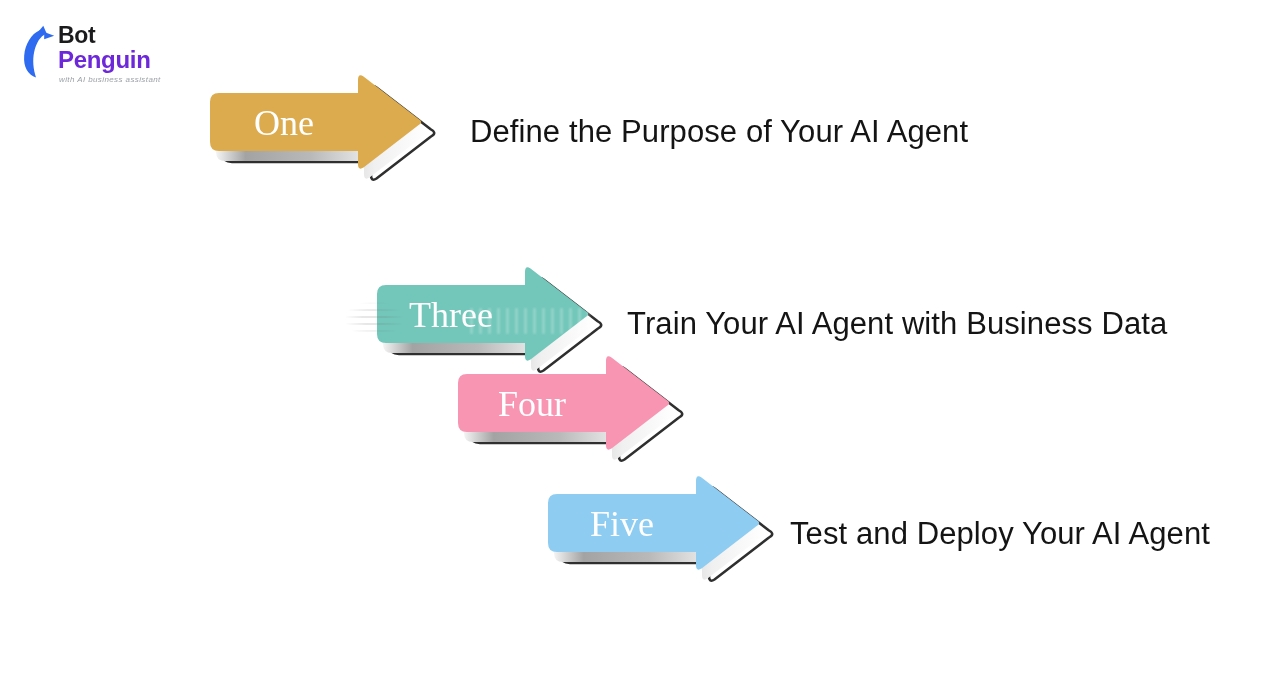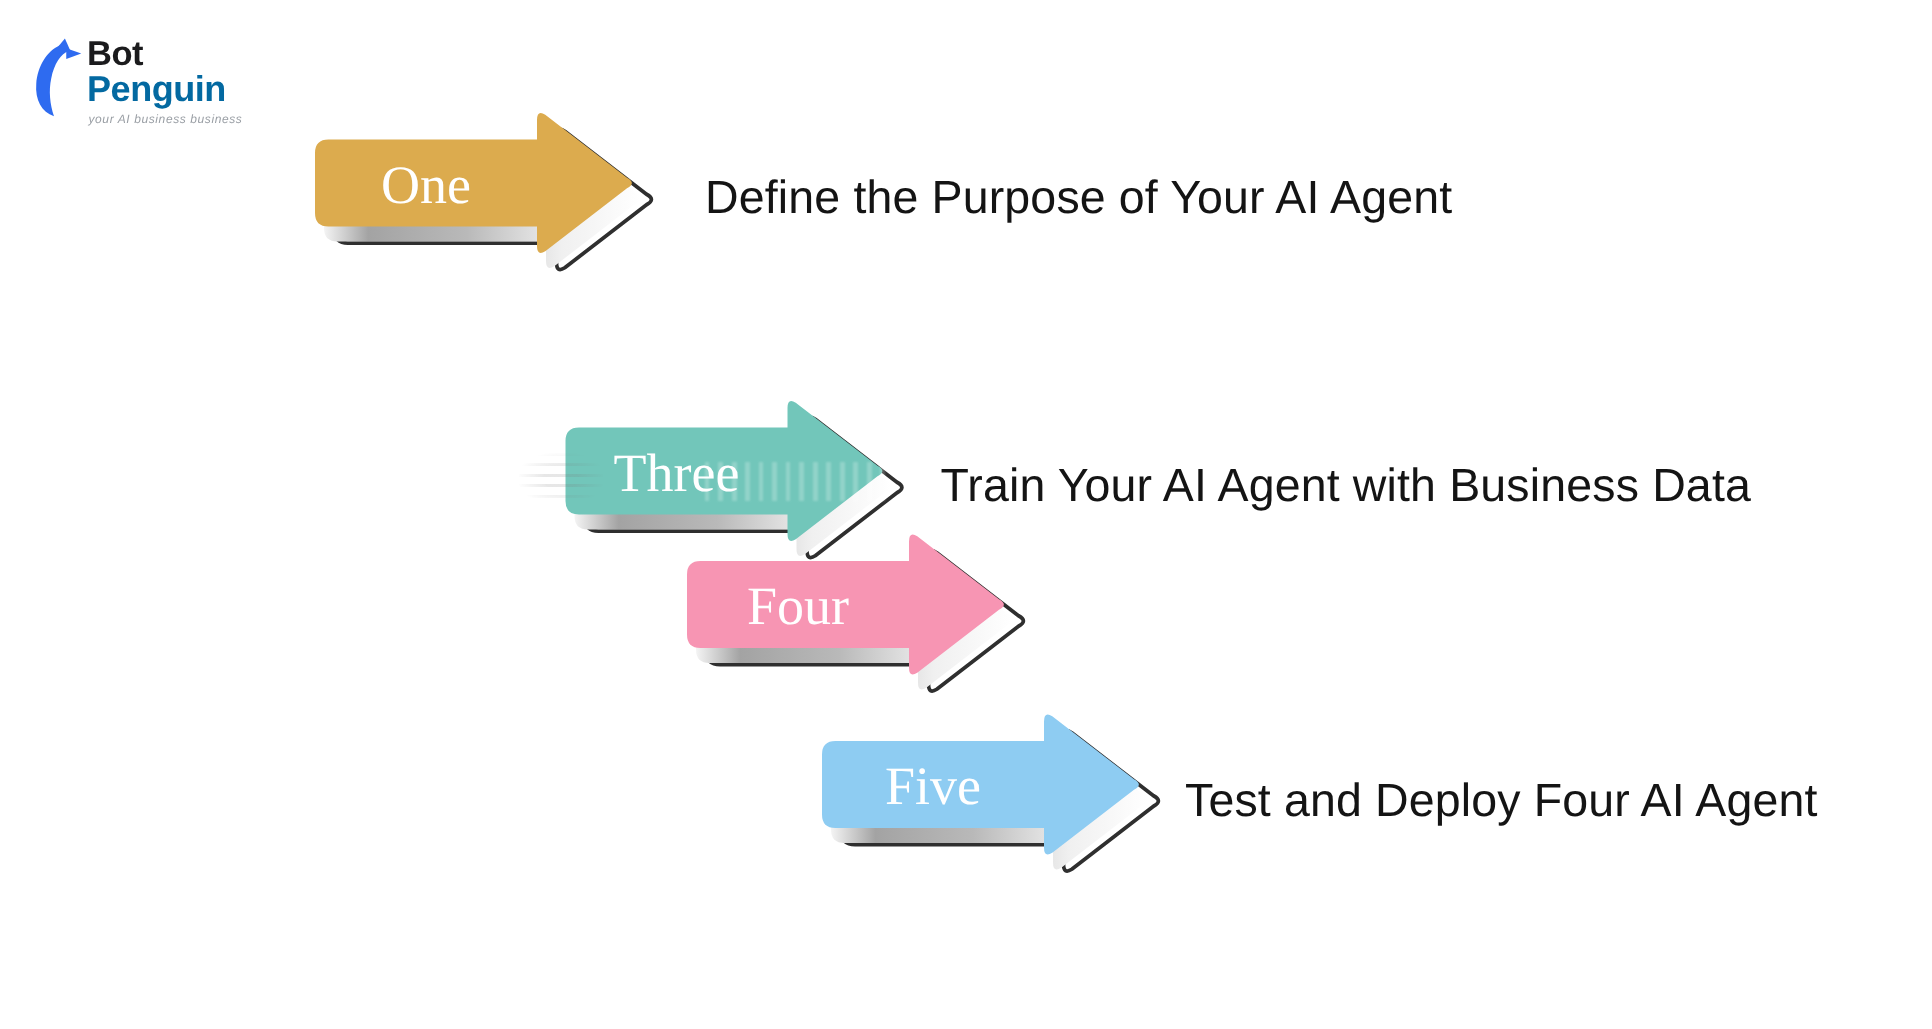--- a/index.html
+++ b/index.html
@@ -59,23 +59,23 @@
 <div class="canvas">
 
   <div class="logo">
     <svg width="40" height="58" viewBox="0 0 44 60">
       <path d="M26 5 C17 9 10 20 9 33 C8 45 13 54 22 57 C19 48 18 38 20 29 C22 19 27 11 33 9 C32 6 29 3 26 5 Z" fill="#2E6BF0"></path>
       <path d="M25 6 L30 0 L34 9 Z" fill="#2E6BF0"></path>
       <path d="M31 7 L42 11 L31 15 Z" fill="#2E6BF0"></path>
     </svg>
     <div class="logo-text">
       <span class="logo-bot" style="color:#1B1B1D">Bot</span>
-      <span class="logo-penguin" style="color:#0369a1">Penguin</span>
+      <span class="logo-penguin" style="color:#6d28d9">Penguin</span>
     </div>
-    <div class="logo-tagline" style="color:#9A9FA5">your AI business business</div>
+    <div class="logo-tagline" style="color:#9A9FA5">with AI business assistant</div>
   </div>
 
   <div class="step" style="left:208px;top:71px">
     <svg width="232" height="113" viewBox="0 0 232 113">
       <defs>
         <linearGradient id="sheen1" x1="0" y1="0" x2="1" y2="0">
           <stop offset="0" stop-color="#f4f4f4"></stop>
             <stop offset="0.14" stop-color="#a3a3a3"></stop>
           <stop offset="0.45" stop-color="#b9b9b9"></stop>
             <stop offset="0.75" stop-color="#f0f0f0"></stop>
@@ -138,18 +138,18 @@
             <stop offset="0.75" stop-color="#f0f0f0"></stop>
           <stop offset="1" stop-color="#ffffff"></stop>
         </linearGradient>
       </defs>
       <path d="M150 22 L150 9 Q150 2 155.5 5.5 L210 47.5 Q216.5 51 210 54.5 L155.5 96.5 Q150 100 150 93 L150 80 L11 80 Q2 80 2 71 L2 31 Q2 22 11 22 Z" transform="translate(13,11)" fill="#ffffff" stroke="#2F2F2F" stroke-width="2.5" stroke-linejoin="round"></path>
       <path d="M150 22 L150 9 Q150 2 155.5 5.5 L210 47.5 Q216.5 51 210 54.5 L155.5 96.5 Q150 100 150 93 L150 80 L11 80 Q2 80 2 71 L2 31 Q2 22 11 22 Z" transform="translate(6,10)" fill="url(#sheen5)"></path>
       <path d="M150 22 L150 9 Q150 2 155.5 5.5 L210 47.5 Q216.5 51 210 54.5 L155.5 96.5 Q150 100 150 93 L150 80 L11 80 Q2 80 2 71 L2 31 Q2 22 11 22 Z" fill="#8ECCF2"></path>
       <text class="arrow-text" x="76" y="64" text-anchor="middle">Five</text>
     </svg>
   </div>
-  <div class="desc" style="left:790px;top:516px">Test and Deploy Four AI Agent</div>
+  <div class="desc" style="left:790px;top:516px">Test and Deploy Your AI Agent</div>
 
   <div class="wm-dashes"></div>
   <div class="wm-band"></div>
 
 </div>
 
 </body></html>

